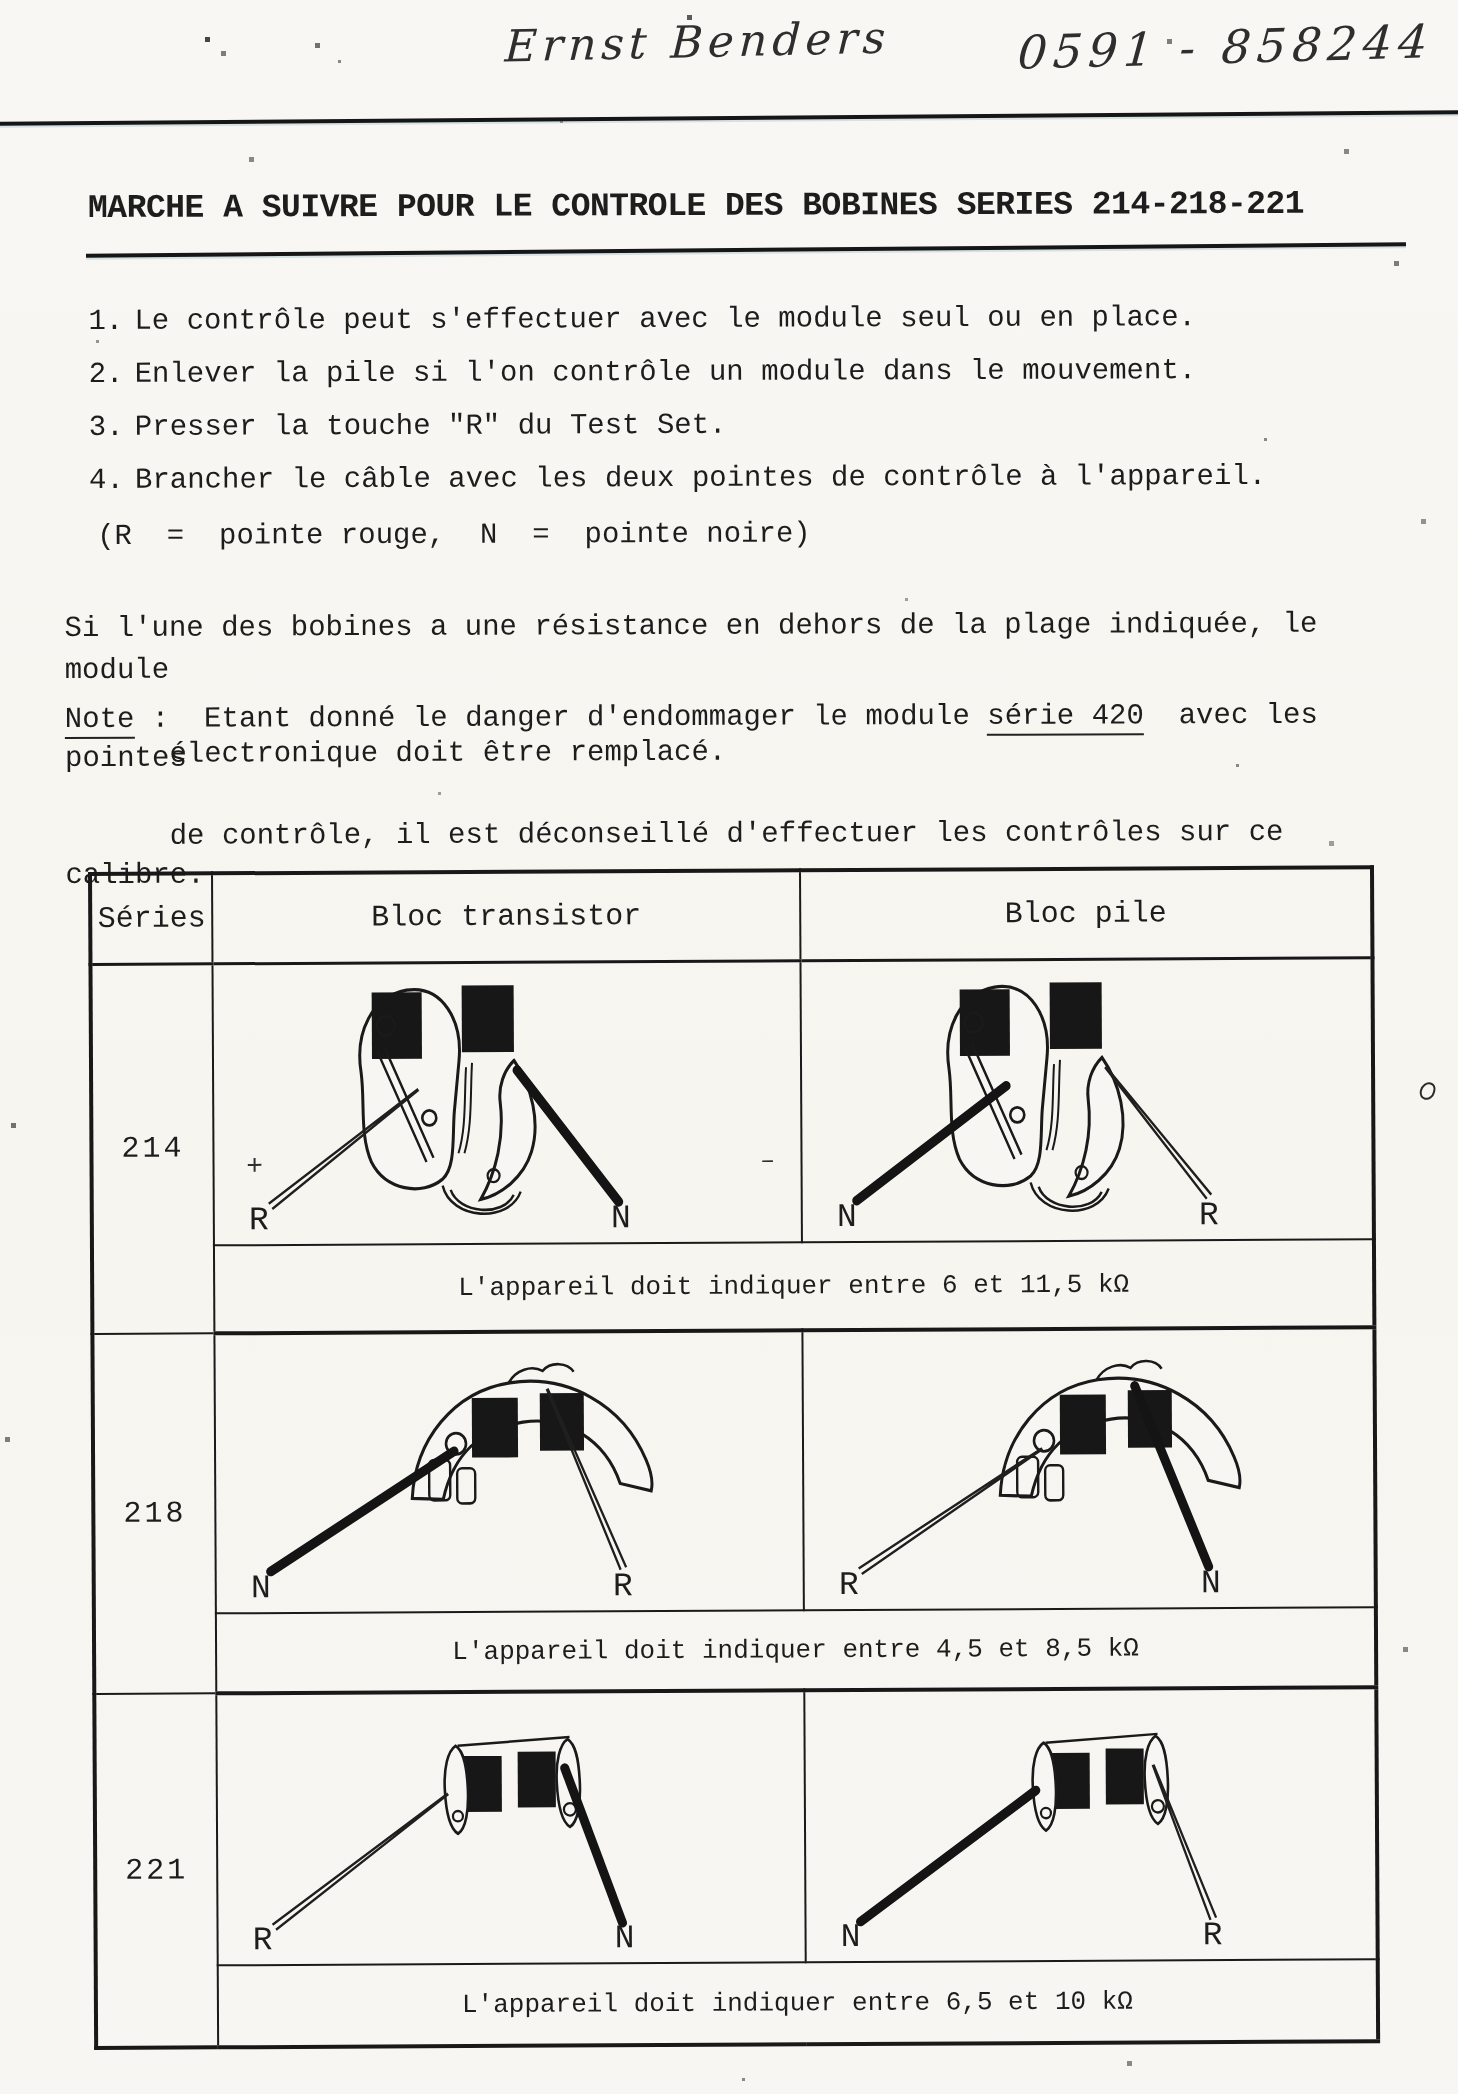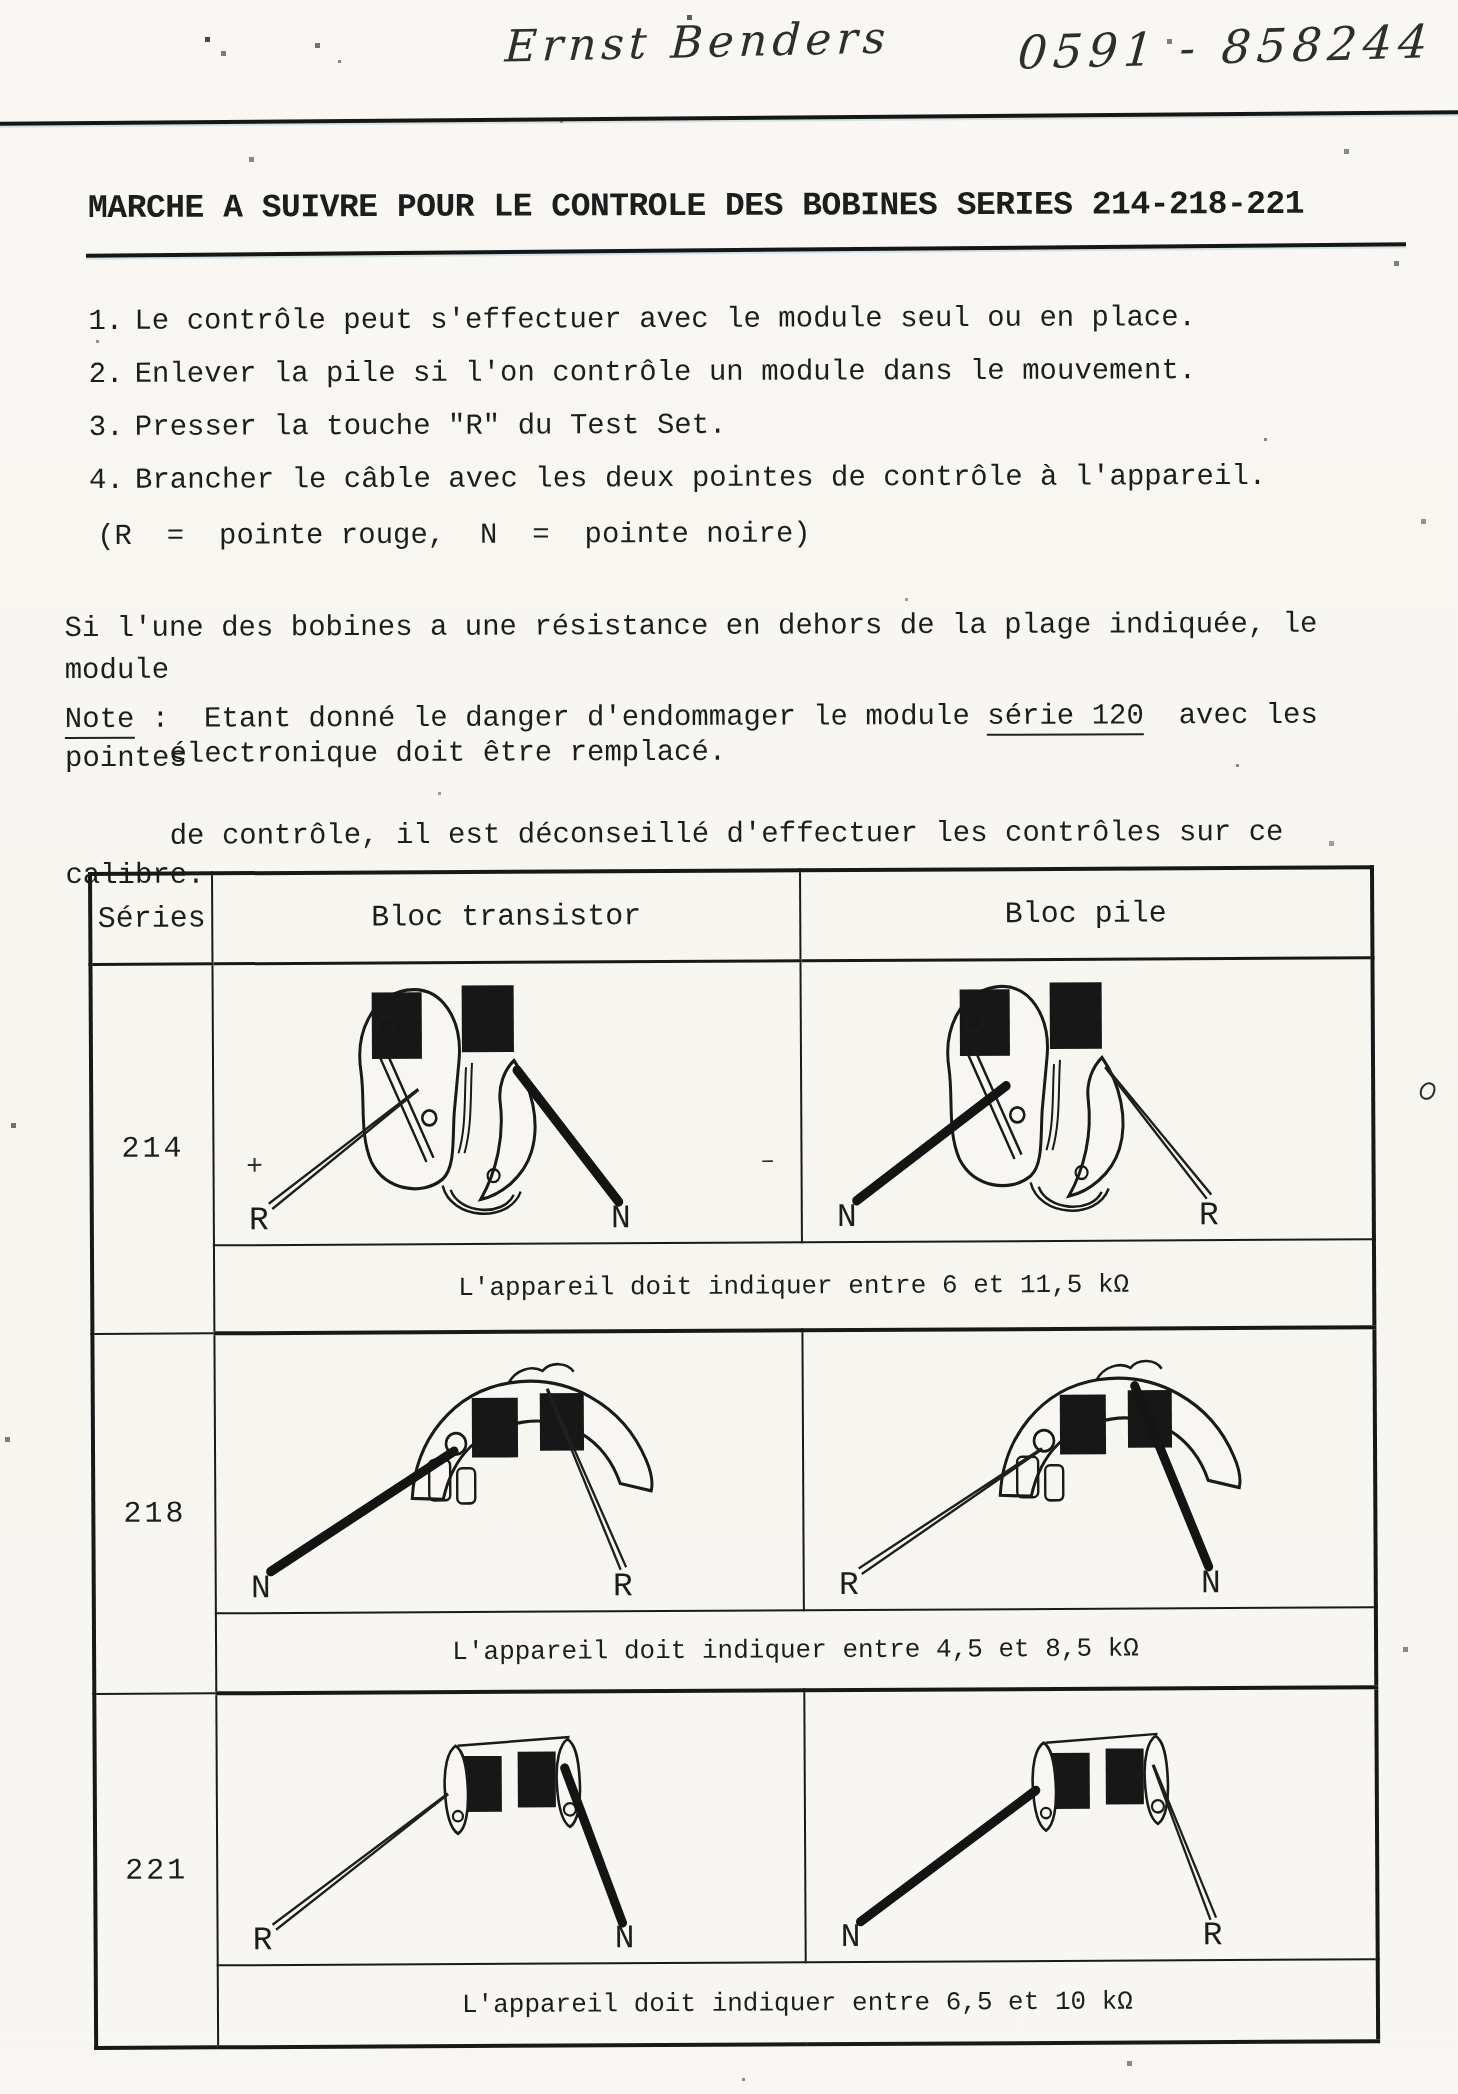--- a/index.html
+++ b/index.html
@@ -90,21 +90,21 @@
     <div class="step" style="top:464px">
       <span class="num">4.</span>
       <span>Brancher le câble avec les deux pointes de contrôle à l'appareil.</span>
     </div>
     <div class="step-sub" style="top:520px">(R  =  pointe rouge,  N  =  pointe noire)</div>
 
     <div class="para" style="top:608px"><span>Si l'une des bobines a une résistance en dehors de la plage indiquée, le module</span><br>
       <span>électronique doit être remplacé.</span>
     </div>
 
-    <div class="para" style="top:700px;line-height:39px"><span class="u">Note</span><span> :  </span><span>Etant donné le danger d'endommager le module </span><span class="u">série 120</span><span>  avec les pointes</span><br>
+    <div class="para" style="top:700px;line-height:39px"><span class="u">Note</span><span> :  </span><span>Etant donné le danger d'endommager le module </span><span class="u">série 420</span><span>  avec les pointes</span><br>
       <span>de contrôle, il est déconseillé d'effectuer les contrôles sur ce calibre.</span>
     </div>
   </div>
 
   <div class="tbl-wrap">
     <table class="chart">
       <colgroup>
           <col style="width:122px">
           <col style="width:588px">
           <col style="width:572px">

